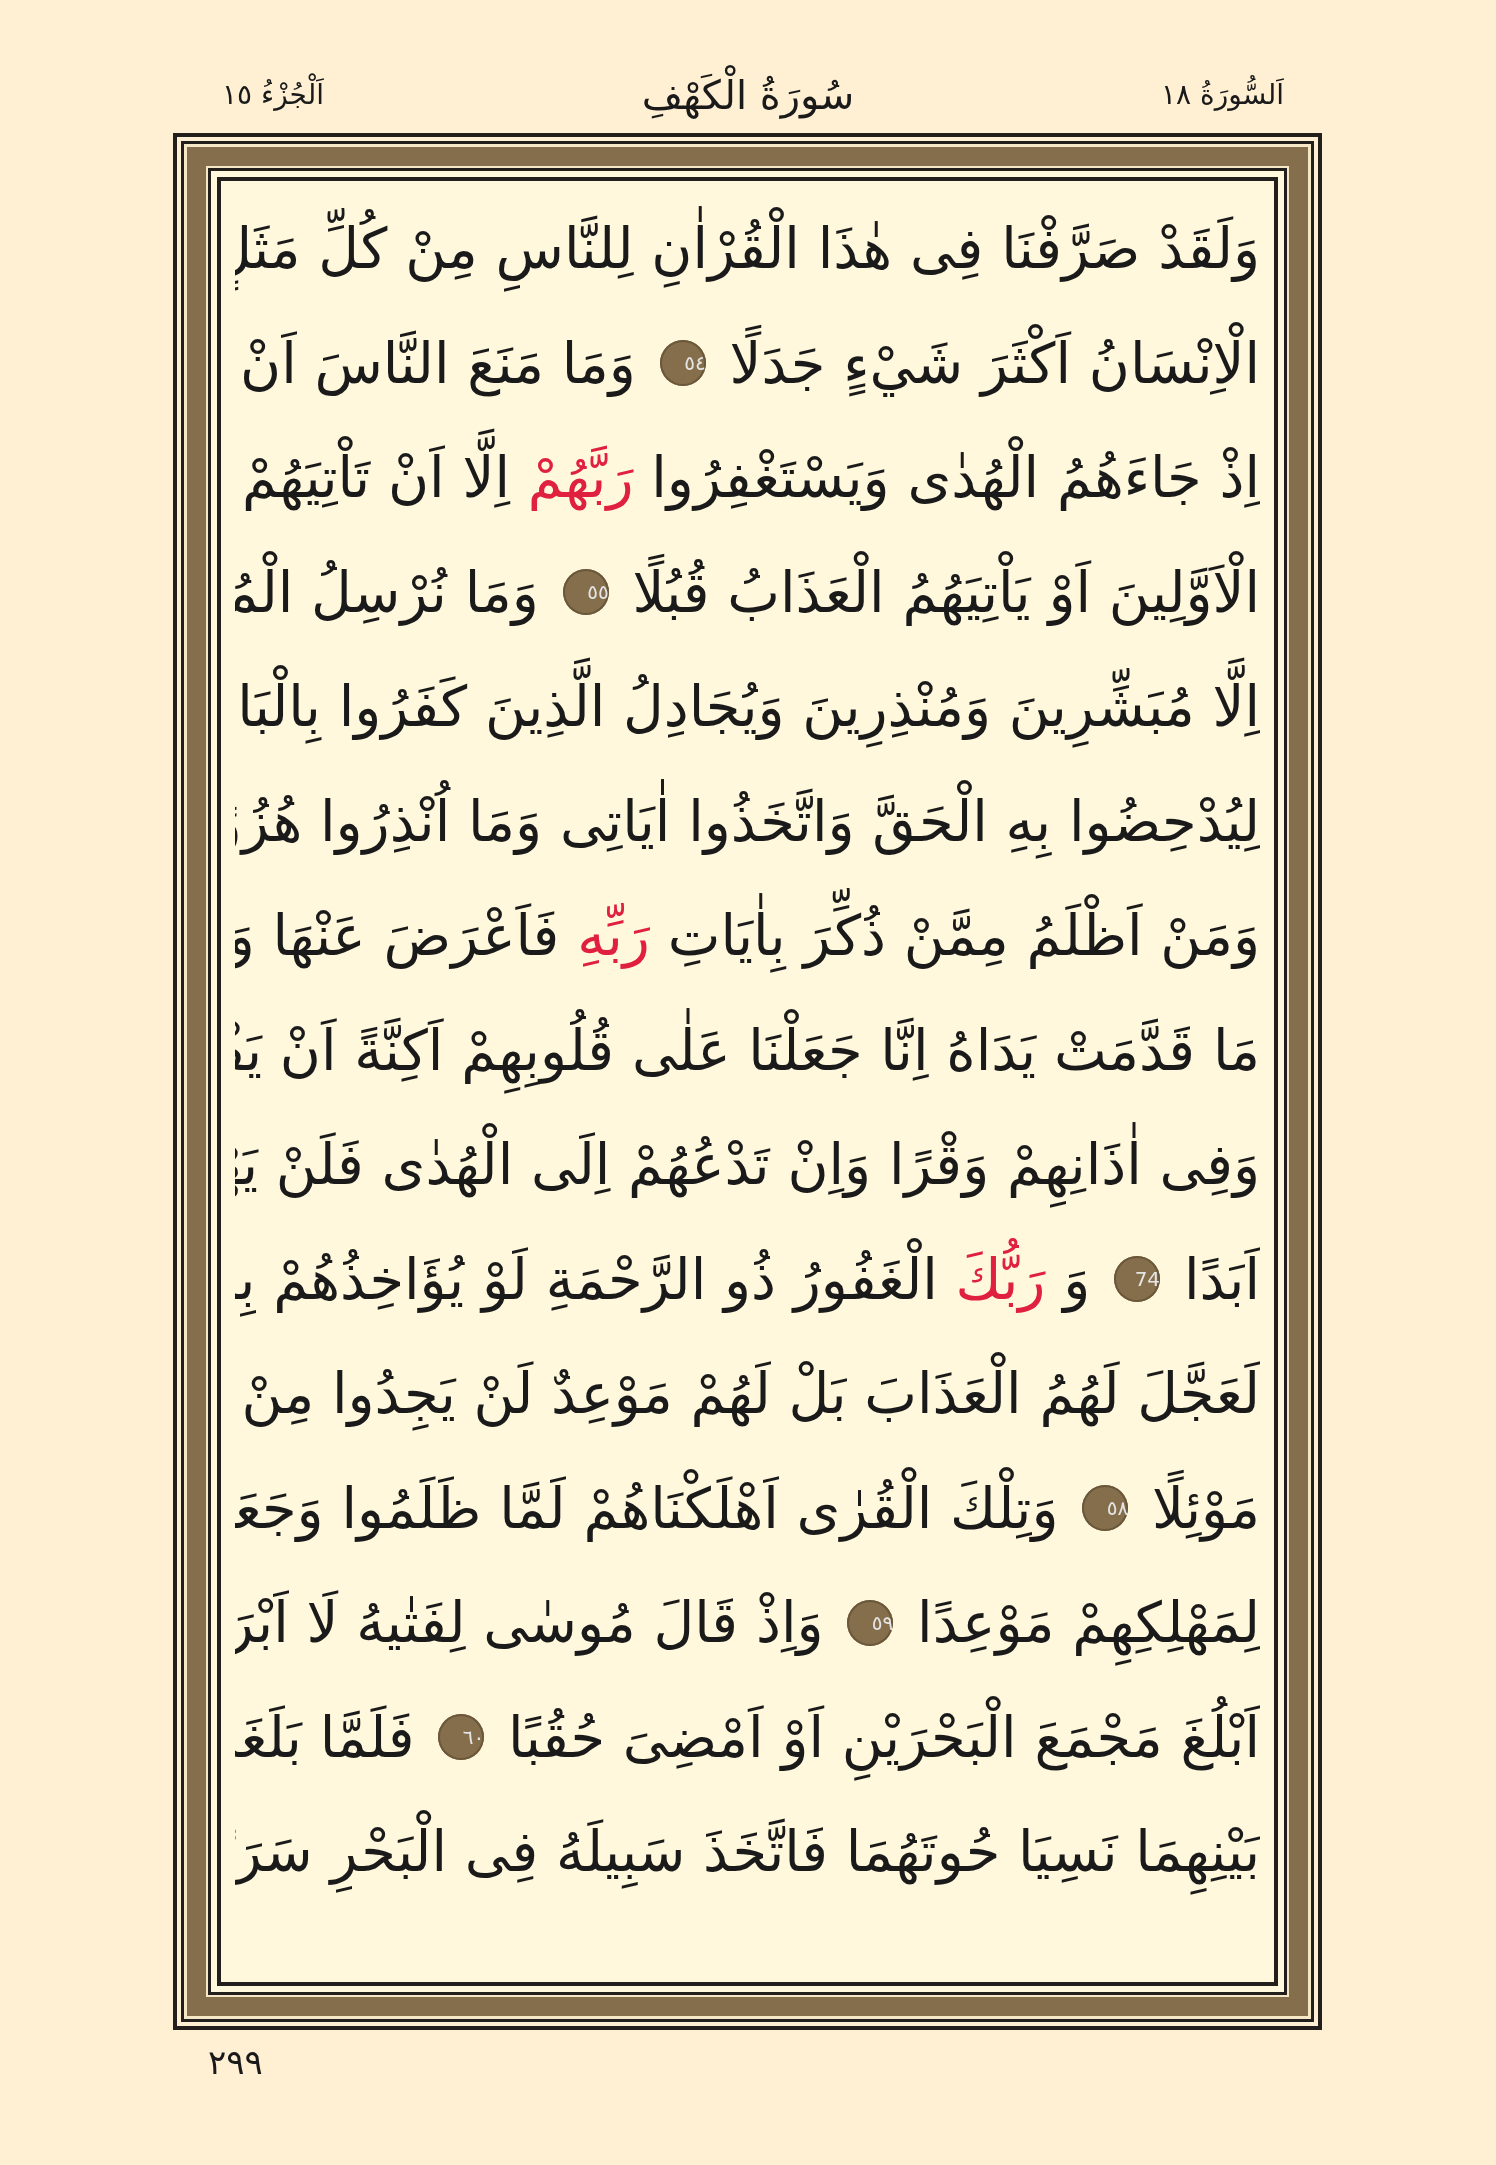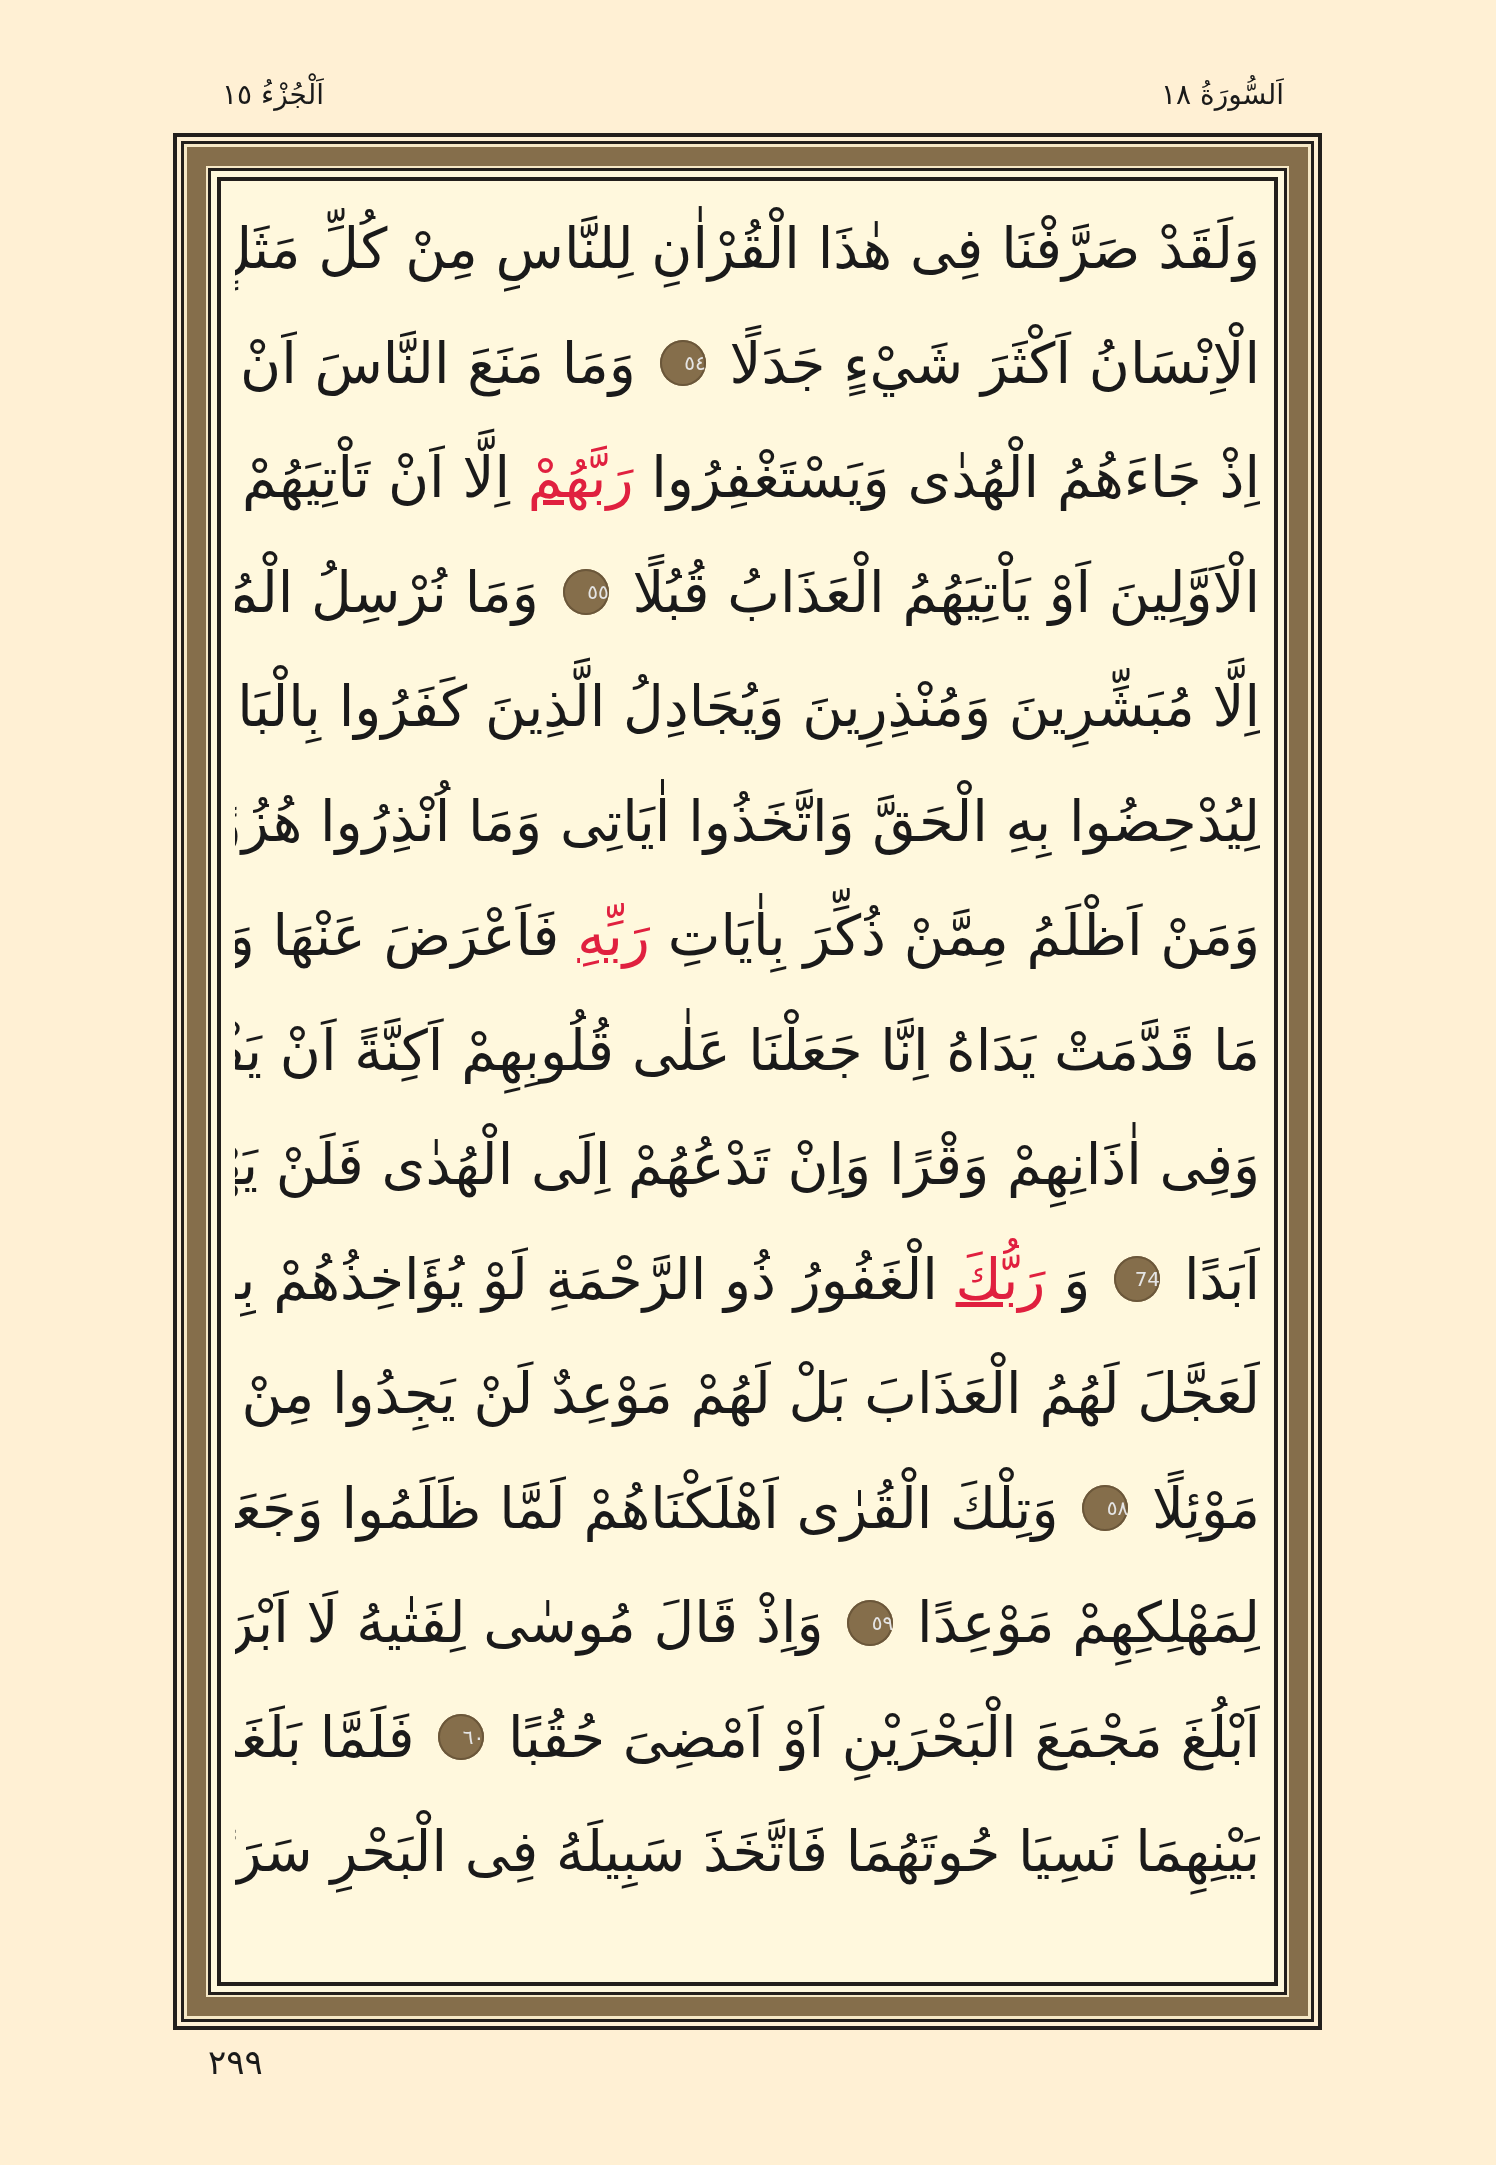--- a/index.html
+++ b/index.html
@@ -44,39 +44,40 @@
     position:absolute; left:235px; top:192px; width:1025px; height:1780px;
     direction:rtl;
   }
   .line {
     height:114.5px; line-height:114px; font-size:56px;
     text-align:justify; text-align-last:justify;
     white-space:nowrap; overflow:hidden;
     font-family:"DejaVu Sans", sans-serif;
     letter-spacing:0;
   }
-  .line .red { color:#E0203F;text-decoration:underline; }
+  .line .red { color:#E0203F; }
   .medallion {
     display:inline-block; vertical-align:middle;
     width:46px; height:46px; border-radius:50%;
     background:#856E4B;
     box-shadow:0 0 0 2px #6b573a inset;
     color:#e5e5e5; font-size:20px; line-height:46px; text-align:center;
     margin:0 6px; position:relative; top:-4px;
     letter-spacing:0;
   }
   .page-number {
     position:absolute; left:208px; top:2042px; font-size:34px; line-height:40px; direction:rtl;
   }
 </style>
 </head>
 <body>
 
 <div class="header">
   <span class="hdr-juz">اَلْجُزْءُ ١٥</span>
+  <span class="hdr-surah-name">سُورَةُ الْكَهْفِ</span>
   <span class="hdr-surah-num">اَلسُّورَةُ ١٨</span>
 </div>
 
 <div class="frame-outer"></div>
 <div class="frame-l2"></div>
 <div class="frame-brown"></div>
 <div class="frame-l3"></div>
 <div class="frame-l3-line"></div>
 <div class="frame-inner"></div>
 

